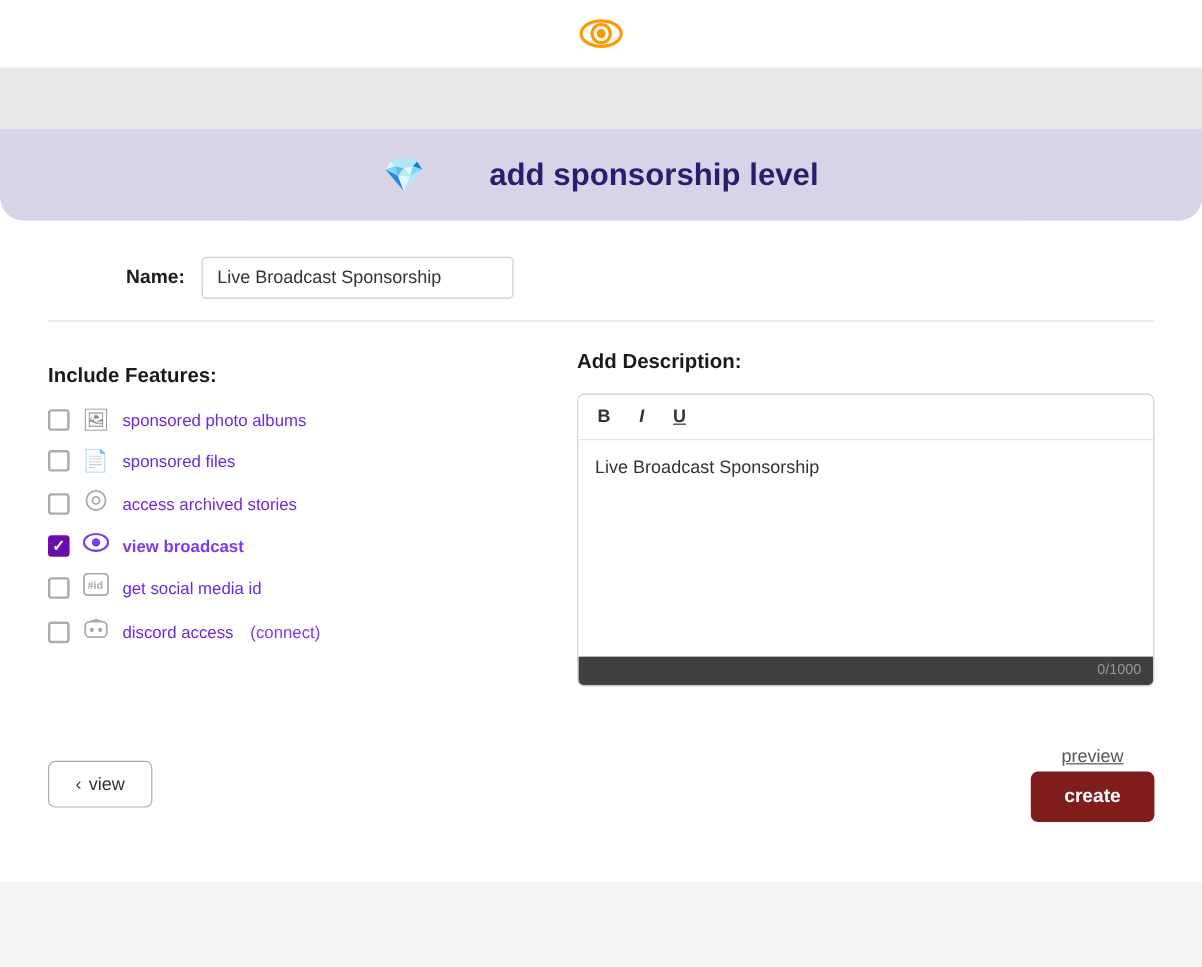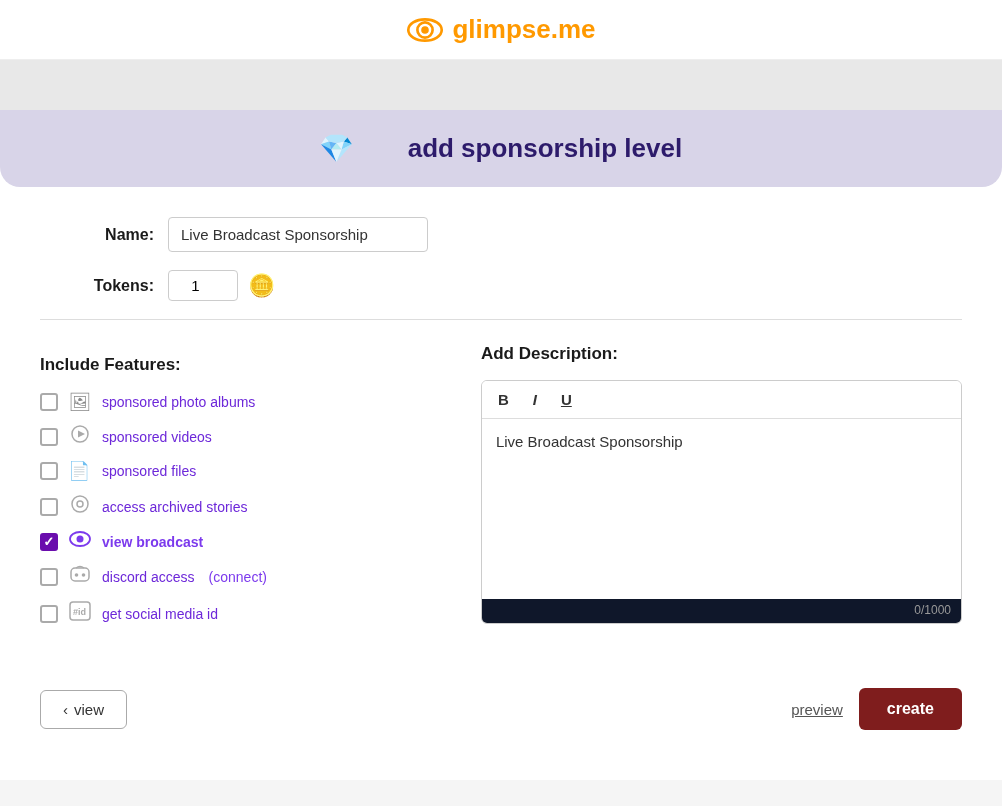--- a/index.html
+++ b/index.html
@@ -223,21 +223,21 @@
       font-size: 15px;
       color: #333;
       background: #fff;
       position: relative;
     }
     .editor-count {
       text-align: right;
       font-size: 12px;
       color: #999;
       padding: 4px 10px 6px 10px;
-      background: #0f172a;
+      background: #404040;
     }
 
     
     .bottom-bar {
       display: flex;
       justify-content: space-between;
       align-items: center;
       padding: 20px 40px 10px 40px;
       margin-top: 30px;
     }
@@ -249,21 +249,22 @@
       font-size: 15px;
       color: #333;
       cursor: pointer;
       display: flex;
       align-items: center;
       gap: 6px;
     }
     .right-btns {
       display: flex;
       align-items: center;
-      gap: 16px;
+      gap: 4px;
+      flex-direction: column;
     }
     .preview-btn {
       background: none;
       border: none;
       font-size: 15px;
       color: #555;
       cursor: pointer;
       text-decoration: underline;
     }
     .create-btn {
@@ -289,72 +290,54 @@
 </head>
 <body>
 
 <div class="header">
   <div class="logo-container">
     <svg class="logo-icon" viewBox="0 0 50 36" fill="none" xmlns="http://www.w3.org/2000/svg">
       <ellipse cx="25" cy="18" rx="22" ry="14" stroke="#f90" stroke-width="3.5" fill="none"></ellipse>
       <ellipse cx="25" cy="18" rx="10" ry="10" stroke="#f90" stroke-width="3.5" fill="none"></ellipse>
       <circle cx="25" cy="18" r="5" fill="#f90"></circle>
     </svg>
-    <span class="logo-text">glimpse.me</span>
   </div>
 </div>
 
 <div class="gray-bar"></div>
 
 <div class="main-content">
 
   <div class="form-header">
     <span class="form-header-icon">💎</span>
     <span class="form-header-title">add sponsorship level</span>
   </div>
 
   <div class="form-fields">
 
     <div class="field-row">
       <span class="field-label">Name:</span>
       <input class="field-input" type="text" value="Live Broadcast Sponsorship" style="">
     </div>
 
-    <div class="field-row">
-      <span class="field-label">Tokens:</span>
-      <div class="tokens-input-wrap">
-        <input class="tokens-input" type="number" min="0" value="1" style="">
-        <span class="tokens-icon">🪙</span>
-      </div>
-    </div>
   </div>
 
   <hr class="divider">
 
   <div class="two-col">
 
     <div class="features-col">
       <div class="section-title">Include Features:</div>
 
       <div class="feature-item">
         <div class="checkbox"></div>
         <span class="feature-icon">🖼</span>
         <span class="feature-label">sponsored photo albums</span>
       </div>
 
-      <div class="feature-item">
-        <div class="checkbox"></div>
-        <span class="feature-icon">
-          <svg width="18" height="18" viewBox="0 0 18 18">
-              <circle cx="9" cy="9" r="8" stroke="#aaa" stroke-width="1.5" fill="none"></circle>
-              <polygon points="7,5.5 14,9 7,12.5" fill="#aaa"></polygon>
-            </svg>
-        </span>
-        <span class="feature-label">sponsored videos</span>
-      </div>
 
       <div class="feature-item">
         <div class="checkbox"></div>
         <span class="feature-icon">📄</span>
         <span class="feature-label">sponsored files</span>
       </div>
 
 
       <div class="feature-item">
         <div class="checkbox"></div>
@@ -369,45 +352,45 @@
 
       <div class="feature-item">
         <div class="checkbox checked"></div>
         <span class="feature-icon purple">
           <svg width="22" height="16" viewBox="0 0 22 16">
               <ellipse cx="11" cy="8" rx="10" ry="7" stroke="#7c3aed" stroke-width="1.8" fill="none"></ellipse>
               <circle cx="11" cy="8" r="3.5" fill="#7c3aed"></circle>
             </svg>
         </span>
         <span class="feature-label highlighted">view broadcast</span>
+      </div>
+
+      <div class="feature-item">
+        <div class="checkbox"></div>
+        <span class="feature-icon">
+          <svg width="22" height="20" viewBox="0 0 22 20">
+              <rect x="1" y="1" width="20" height="18" rx="3" stroke="#aaa" stroke-width="1.5" fill="none"></rect>
+              <text x="4" y="14" font-size="9" fill="#aaa" font-weight="700">#id</text>
+            </svg>
+        </span>
+        <span class="feature-label">get social media id</span>
       </div>
 
       <div class="feature-item">
         <div class="checkbox"></div>
         <span class="feature-icon">
           <svg width="20" height="20" viewBox="0 0 20 20">
               <rect x="1" y="4" width="18" height="13" rx="4" stroke="#aaa" stroke-width="1.5" fill="none"></rect>
               <circle cx="6.5" cy="11" r="1.8" fill="#aaa"></circle>
               <circle cx="13.5" cy="11" r="1.8" fill="#aaa"></circle>
               <path d="M6 4 Q10 1 14 4" stroke="#aaa" stroke-width="1.5" fill="none"></path>
             </svg>
         </span>
         <span class="feature-label">discord access</span>
         <a class="connect-link" href="#">(connect)</a>
-      </div>
-
-      <div class="feature-item">
-        <div class="checkbox"></div>
-        <span class="feature-icon">
-          <svg width="22" height="20" viewBox="0 0 22 20">
-              <rect x="1" y="1" width="20" height="18" rx="3" stroke="#aaa" stroke-width="1.5" fill="none"></rect>
-              <text x="4" y="14" font-size="9" fill="#aaa" font-weight="700">#id</text>
-            </svg>
-        </span>
-        <span class="feature-label">get social media id</span>
       </div>
     </div>
 
     <div class="desc-col">
       <div class="section-title">Add Description:</div>
       <div class="editor-box">
         <div class="editor-toolbar">
           <button class="toolbar-btn">B</button>
           <button class="toolbar-btn italic">I</button>
           <button class="toolbar-btn underline">U</button>

